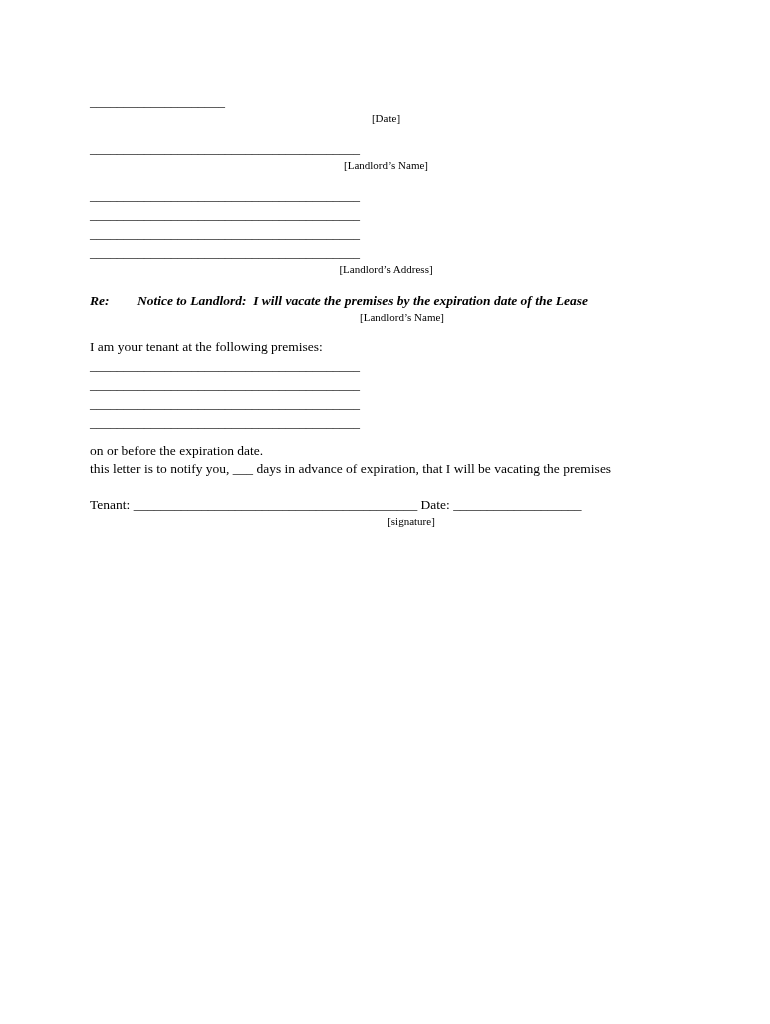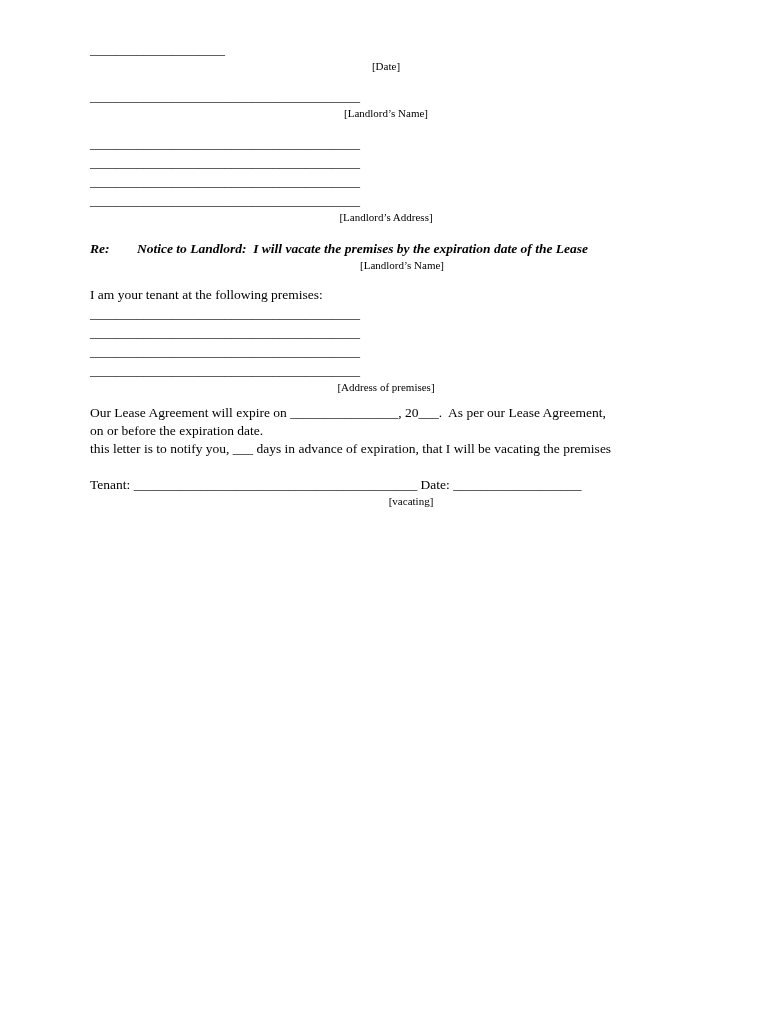--- a/index.html
+++ b/index.html
@@ -8,21 +8,21 @@
     width: 770px;
     height: 1024px;
     font-family: "Liberation Serif", serif;
     color: #000000;
     overflow: hidden;
   }
   .page {
     width: 770px;
     height: 1024px;
     background: #ffffff;
-    padding: 40px 88px 0 90px;
+    padding: 92px 88px 0 90px;
   }
   .main {
     font-size: 13.5px;
     line-height: 18px;
     white-space: pre-wrap;
   }
   .blank-line {
     font-size: 13.5px;
     line-height: 19px;
     white-space: pre;
@@ -79,25 +79,23 @@
   <div class="label ind-32">[Landlord’s Name]</div>
 
   <div class="main mt-14">I am your tenant at the following premises:</div>
 
   <div>
     <div class="blank-line">________________________________________</div>
     <div class="blank-line">________________________________________</div>
     <div class="blank-line">________________________________________</div>
     <div class="blank-line">________________________________________</div>
   </div>
-  <div class="label">[Address of premises]</div>
 
   <div class="body-par mt-10">
-    <div class="main">Our Lease Agreement will expire on ________________, 20___.  As per our Lease Agreement,</div>
     <div class="main">on or before the expiration date.</div>
     <div class="main">this letter is to notify you, ___ days in advance of expiration, that I will be vacating the premises</div>
   </div>
 
 
   <div class="main mt-18">Tenant: __________________________________________ Date: ___________________</div>
-  <div class="label ind-50">[vacating]</div>
+  <div class="label ind-50">[signature]</div>
 
 </div>
 
 </body></html>

